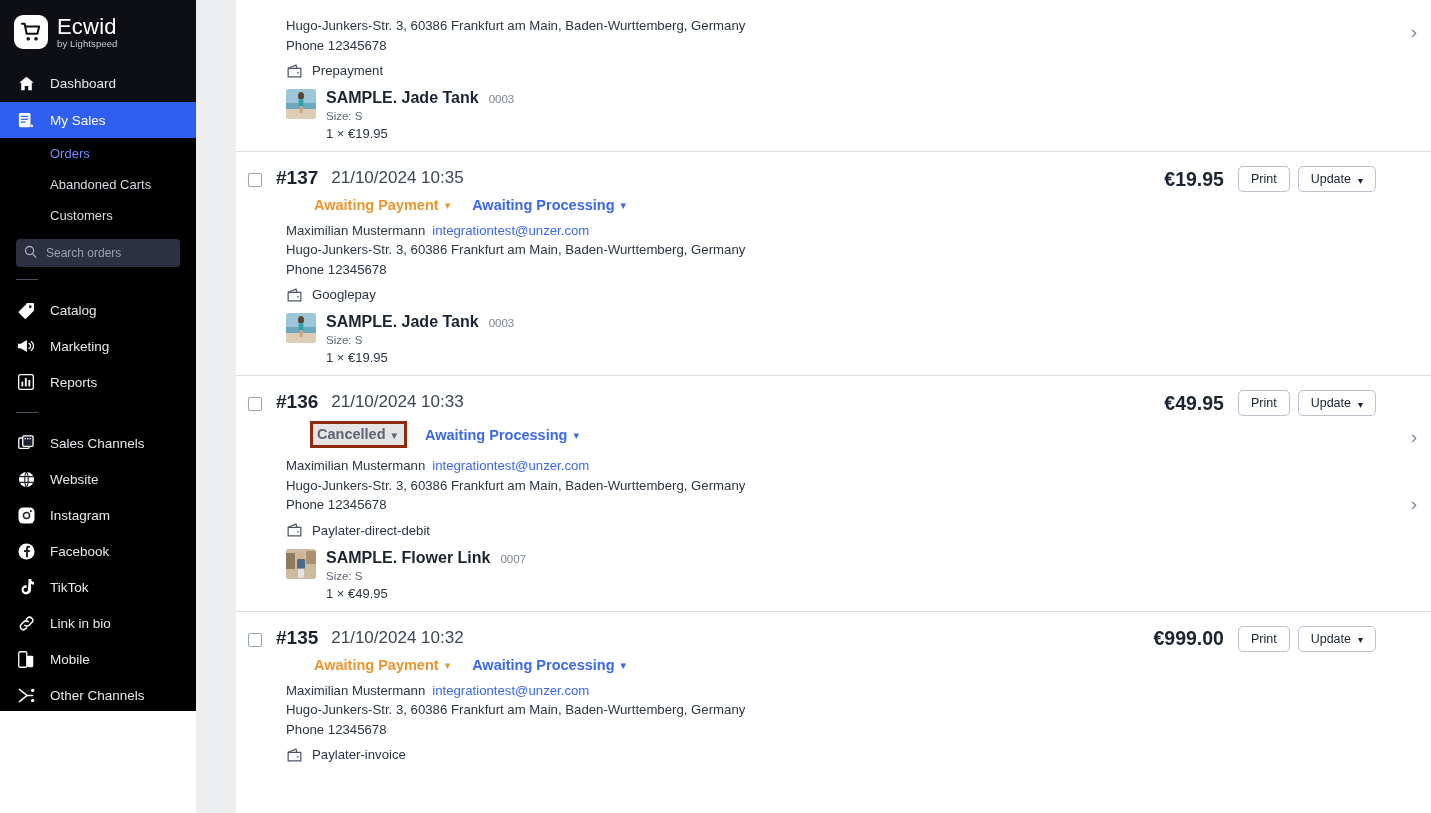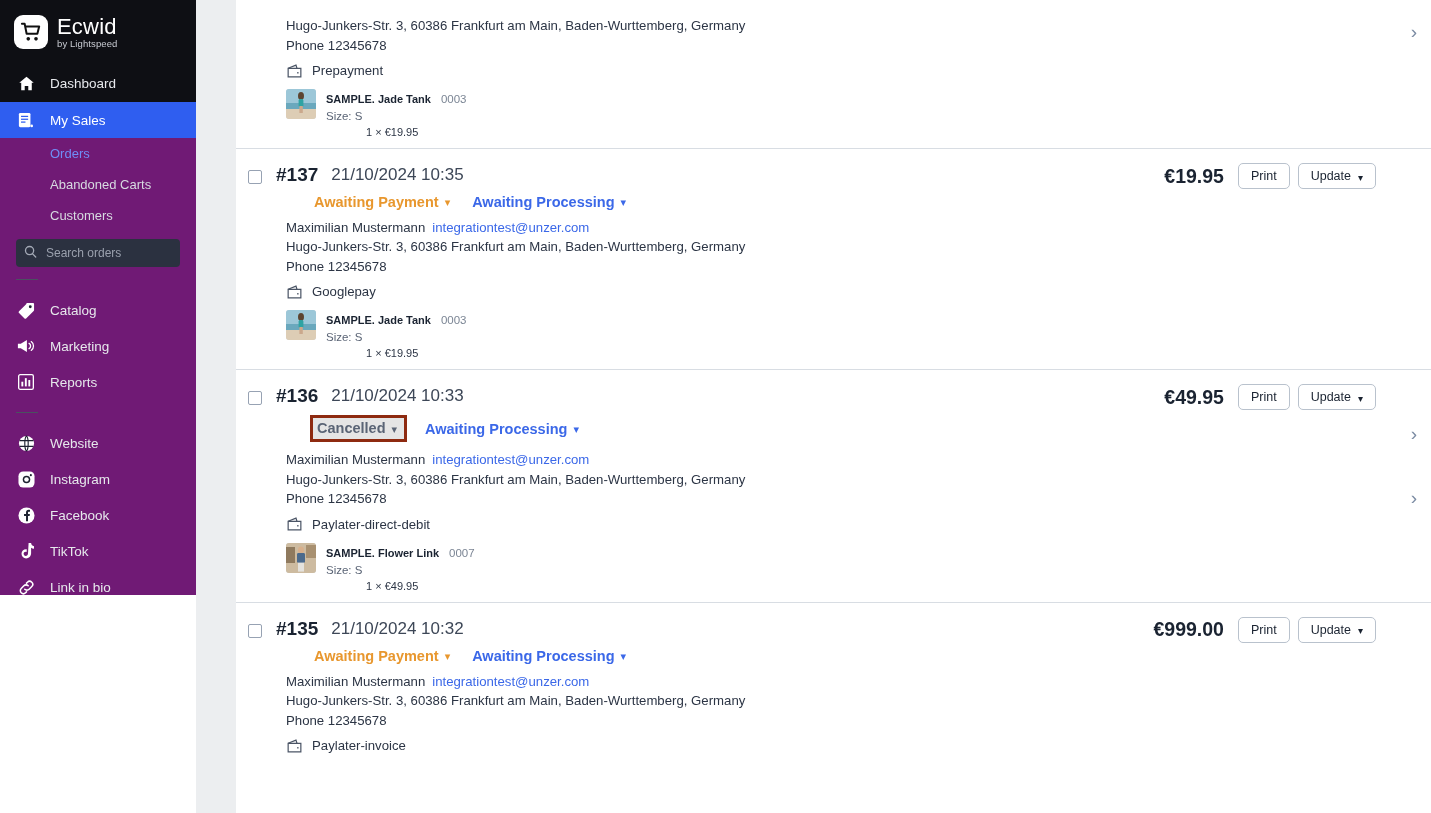--- a/index.html
+++ b/index.html
@@ -7,22 +7,22 @@
     margin: 0; padding: 0;
     width: 1431px; height: 813px;
     overflow: hidden;
     font-family: "Liberation Sans", sans-serif;
     background: #ffffff;
   }
   .app { display: flex; width: 1431px; height: 813px; position: relative; }
 
   
   .sidebar {
-    width: 196px; min-width: 196px; height: 595px;
-    background: #701a75;
+    width: 196px; min-width: 196px; height: 711px;
+    background: #000000;
     color: #e8eaee;
     overflow: hidden;
     position: relative;
   }
   .logo-wrap {
     height: 64px;
     display: flex; align-items: center;
     padding-left: 14px;
     background: #0e0f14;
   }
@@ -144,24 +144,24 @@
   .pay-row { display: flex; align-items: center; padding-left: 50px; margin-top: 7px; }
   .pay-icon { width: 17px; height: 17px; margin-right: 9px; display:flex; align-items:center; justify-content:center; }
   .pay-name { font-size: 13.2px; color: #2c3545; }
 
   .item-row { display: flex; padding-left: 50px; margin-top: 10px; }
   .item-thumb {
     width: 30px; height: 30px; border-radius: 3px; overflow: hidden;
     flex: 0 0 30px; margin-right: 10px; background: #cfd7dd; position: relative;
   }
   .item-info { padding-top: 0px; }
-  .item-title { font-size: 11px; font-weight: bold; color: #1a2331; display:inline-block; }
+  .item-title { font-size: 16px; font-weight: bold; color: #1a2331; display:inline-block; }
   .item-sku { font-size: 11.5px; color: #7b8594; margin-left: 10px; display:inline-block; }
   .item-opt { font-size: 11.5px; color: #5a6475; margin-top: 3px; }
-  .item-qty { font-size: 11px; color: #2c3545; margin-top: 4px; margin-left: 40px; }
+  .item-qty { font-size: 13px; color: #2c3545; margin-top: 4px; }
 
   .right-block {
     position: absolute; top: 14px; right: 0;
     display: flex; align-items: center;
     padding-right: 55px;
   }
   .price { font-size: 19.5px; font-weight: bold; color: #1a2331; margin-right: 14px; white-space: nowrap; }
   .btn {
     border: 1px solid #b9c2cd; border-radius: 5px; background: #fff;
     height: 26px; padding: 0 12px;
@@ -275,20 +275,32 @@
             <rect x="3.6" y="8.2" width="2" height="5" fill="#fff"></rect>
             <rect x="7.3" y="4.4" width="2" height="8.8" fill="#fff"></rect>
             <rect x="11" y="6.4" width="2" height="6.8" fill="#fff"></rect>
           </svg>
       </span>
       <span class="nav-label">Reports</span>
     </div>
 
     <div class="nav-divider"></div>
 
+    <div class="nav-item">
+      <span class="nav-icon">
+        <svg width="17" height="16" viewBox="0 0 18 17" fill="none">
+            <rect x="0.8" y="3.2" width="11" height="11" rx="1.2" stroke="#fff" stroke-width="1.4"></rect>
+            <rect x="5" y="1" width="11" height="11" rx="1.2" stroke="#fff" stroke-width="1.4" fill="#1d2330"></rect>
+            <rect x="7" y="3.2" width="1.4" height="1.4" fill="#fff"></rect>
+            <rect x="9.6" y="3.2" width="1.4" height="1.4" fill="#fff"></rect>
+            <rect x="12.2" y="3.2" width="1.4" height="1.4" fill="#fff"></rect>
+          </svg>
+      </span>
+      <span class="nav-label">Sales Channels</span>
+    </div>
 
     <div class="nav-item">
       <span class="nav-icon">
         <svg width="17" height="17" viewBox="0 0 18 18" fill="#fff">
             <circle cx="9" cy="9" r="8"></circle>
             <path d="M9 1c-2.4 2.3-2.4 13.7 0 16M9 1c2.4 2.3 2.4 13.7 0 16M1.6 6h14.8M1.6 12h14.8" stroke="#1d2330" stroke-width="1.2" fill="none"></path>
           </svg>
       </span>
       <span class="nav-label">Website</span>
     </div>

